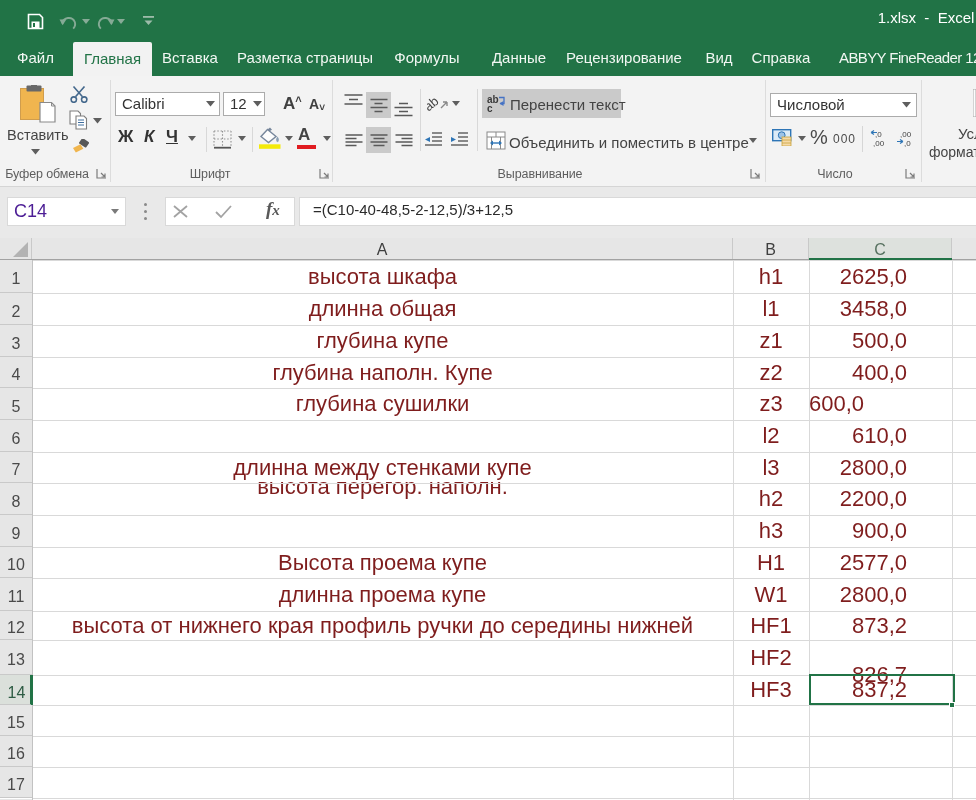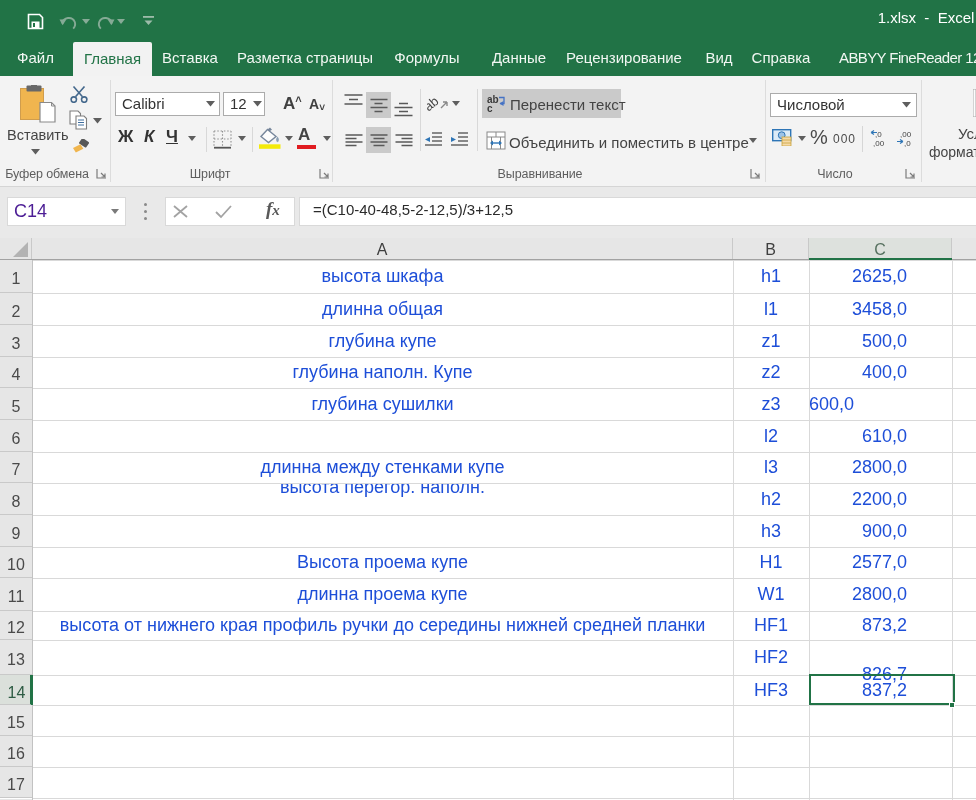--- a/index.html
+++ b/index.html
@@ -19,21 +19,21 @@
 .combo { position:absolute; background:#fff; border:1px solid #ababab; font-size:15px; color:#333; }
 .sel { background:#cacaca; }
 .rtext { position:absolute; font-size:15px; color:#444; }
 
 #fbar { left:0; top:187px; width:976px; height:51px; background:#e9e9e9; }
 .fbox { position:absolute; top:10px; height:29px; background:#fff; border:1px solid #d9d9d9; }
 
 #grid { left:0; top:238px; width:976px; height:562px; background:#fff; }
 .hdr { position:absolute; top:0; height:22px; background:#e6e6e6; border-right:1px solid #c9c9c9; color:#3f3f3f; font-size:16px; text-align:center; line-height:23px; }
 .rowhdr { position:absolute; left:0; width:32px; background:#e6e6e6; border-bottom:1px solid #c9c9c9; color:#4a4a4a; font-size:16px; text-align:center; }
-.cell { position:absolute; font-size:18px; color:#1d4ed8; text-align:center; overflow:hidden; }
+.cell { position:absolute; font-size:22px; color:#7f1d1d; text-align:center; overflow:hidden; }
 .gl { position:absolute; background:#d9d9d9; }
 .rh-sel { background:#dbe0db !important; color:#2e5c44 !important; border-right:2px solid #217346; text-indent:3px; }
 .c13 { line-height:22px; padding-top:1px; }
 </style>
 </head>
 <body>
 <div class="abs" id="titlebar">
 
   <svg class="abs" style="left:26px;top:12px" width="19" height="19" viewBox="0 0 19 19">
     <path d="M2.5 2.5 h11 l3 3 v11 h-14 z" fill="none" stroke="#fff" stroke-width="1.6"></path>

